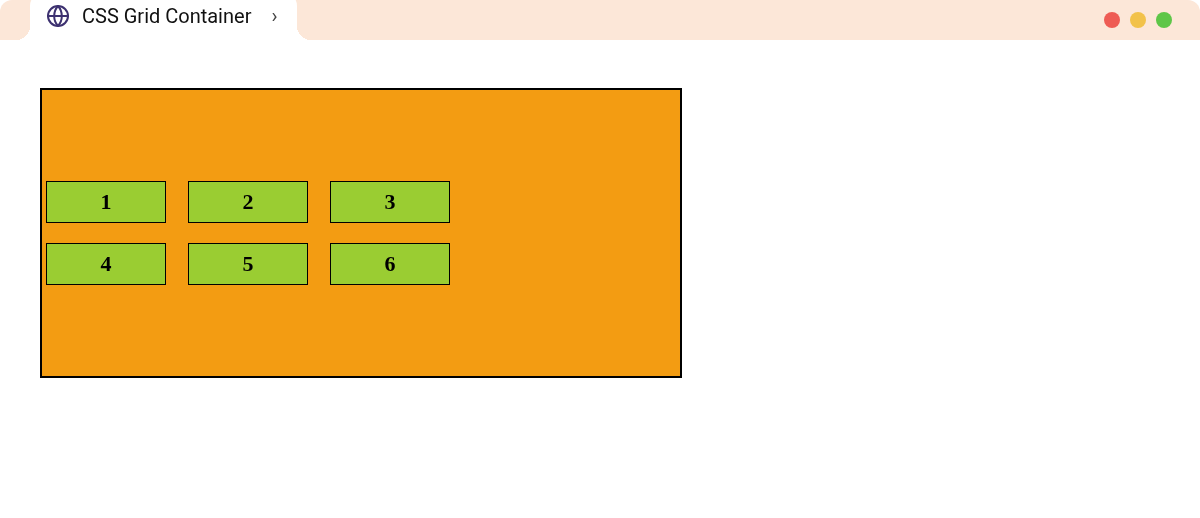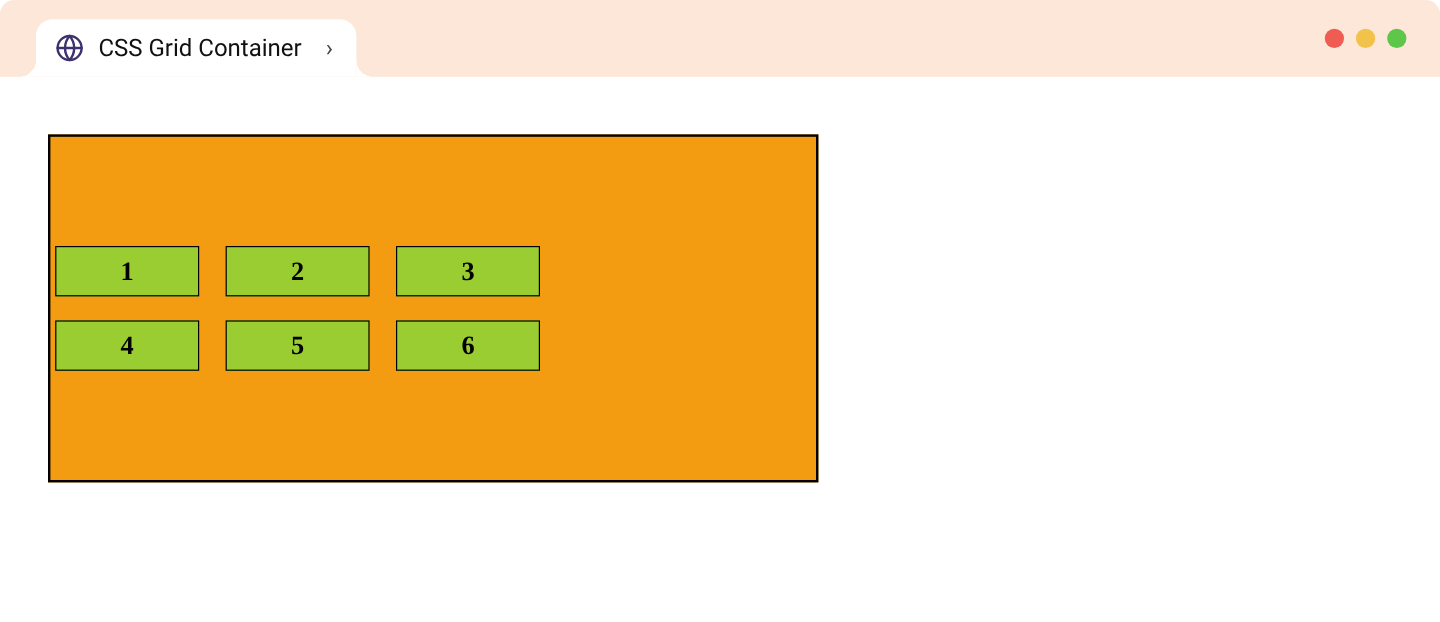--- a/index.html
+++ b/index.html
@@ -12,21 +12,21 @@
       width: 1200px;
       height: 518px;
       background: #ffffff;
       font-family: -apple-system, BlinkMacSystemFont, "Segoe UI", Roboto, Helvetica, Arial, sans-serif;
       border-radius: 12px;
       overflow: hidden;
       position: relative;
     }
 
     .tab-bar {
-      height: 64px;
+      height: 40px;
       background: #fce7d8;
       display: flex;
       align-items: flex-end;
       position: relative;
       padding-left: 30px;
     }
 
     .tab {
       background: #ffffff;
       height: 48px;

